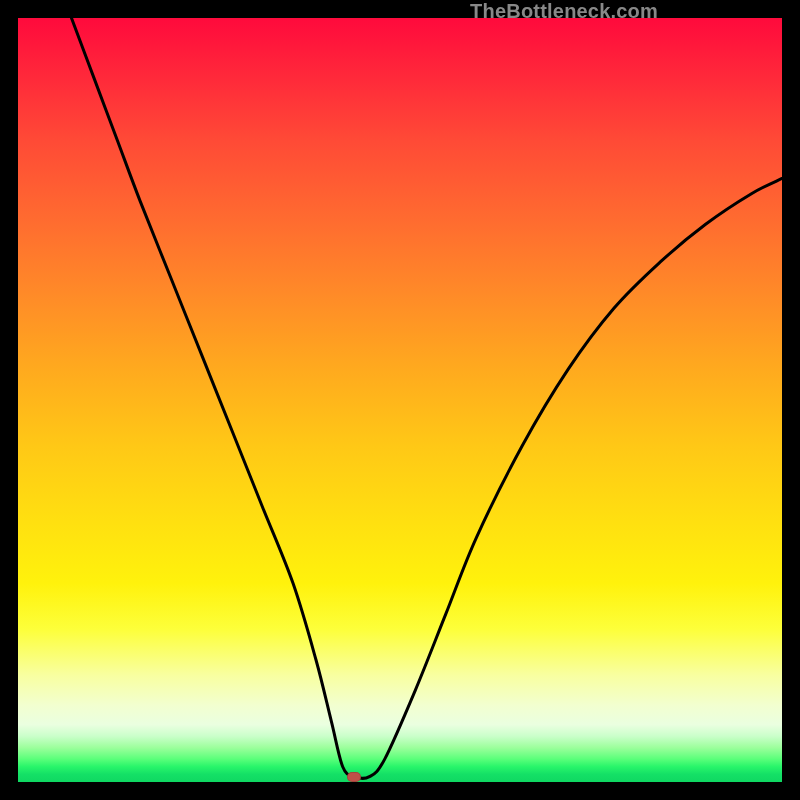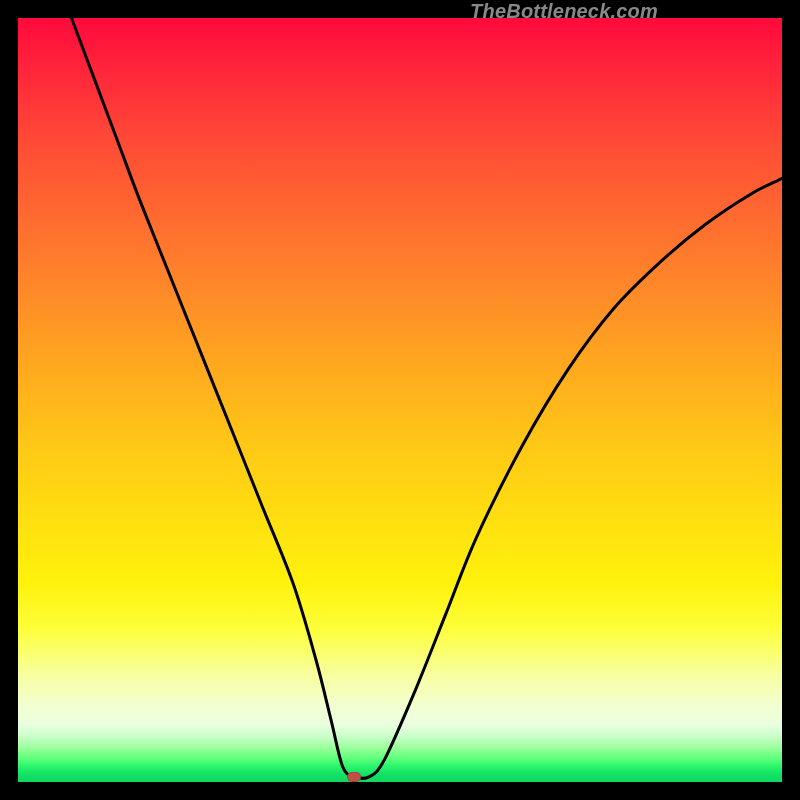--- a/index.html
+++ b/index.html
@@ -9,21 +9,20 @@
     height: 800px;
     background: #000;
     overflow: hidden;
     font-family: Arial, Helvetica, sans-serif;
   }
   .stage {
     position: relative;
     width: 664px;
     height: 800px;
     background: #000;
-    font-style: italic;
   }
   .plot-area {
     position: absolute;
     left: 18px;
     top: 18px;
     width: 764px;
     height: 764px;
     
     background: linear-gradient(
       to bottom,

